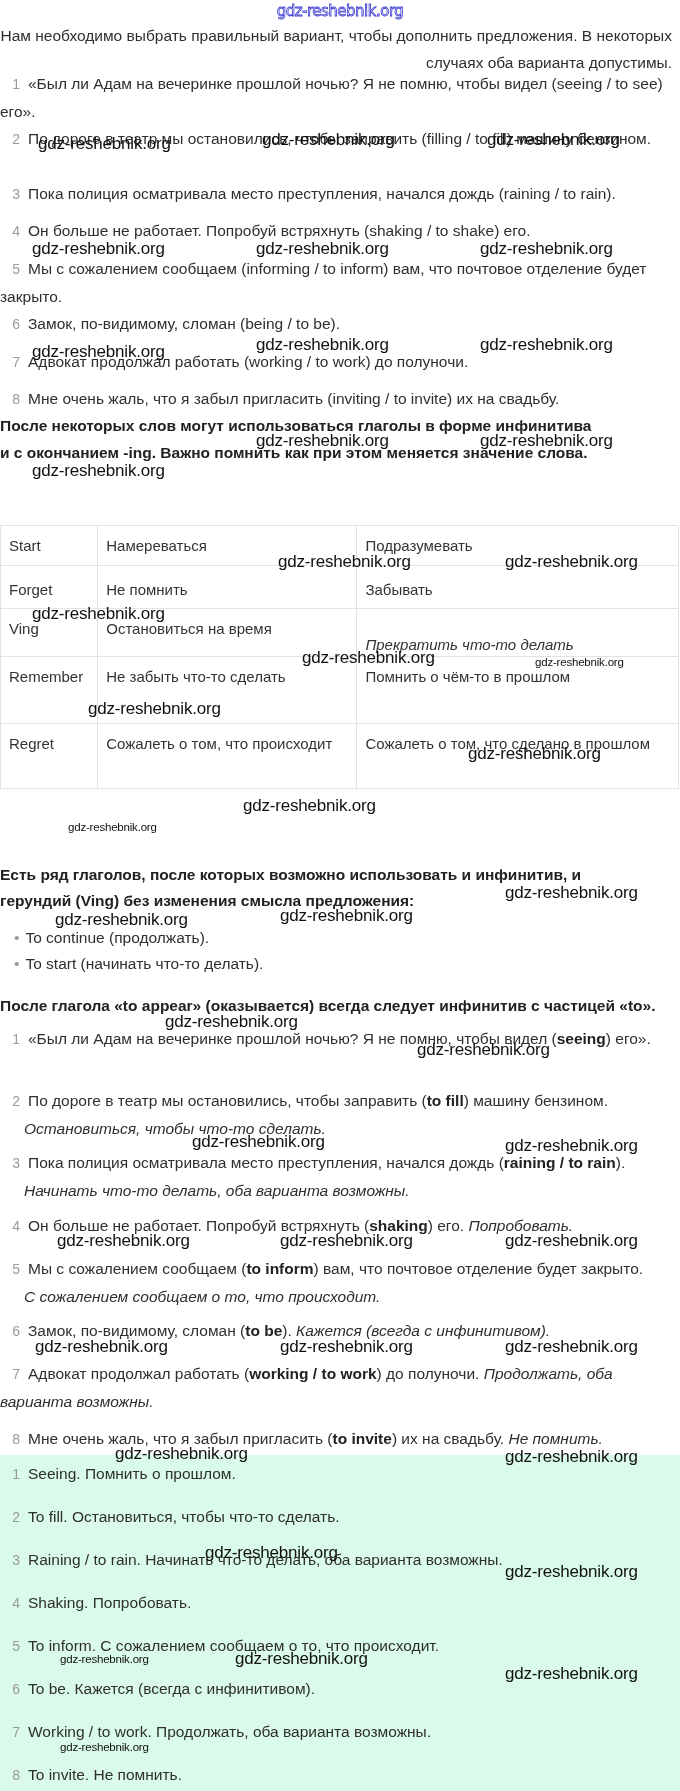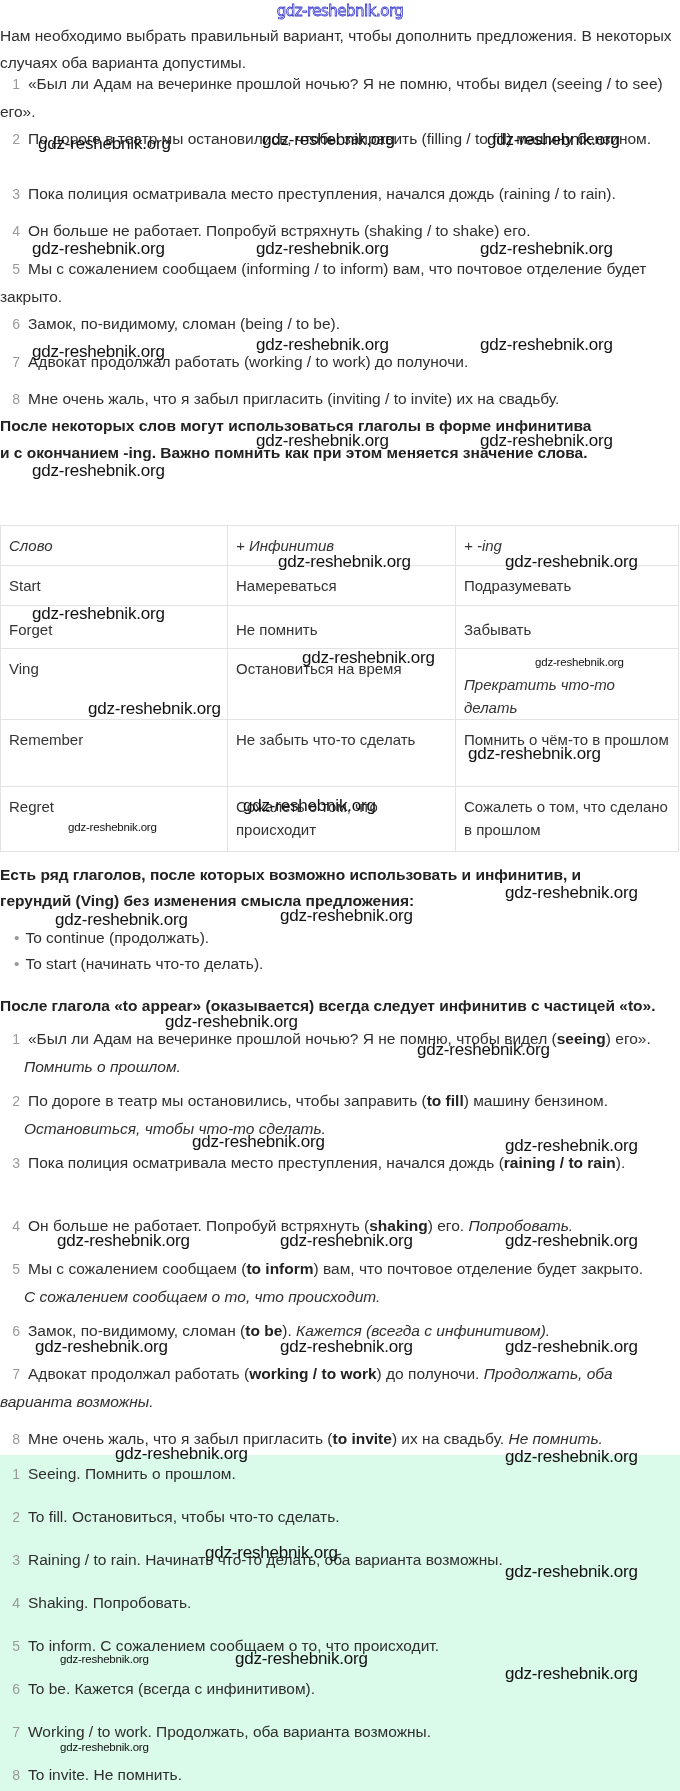--- a/index.html
+++ b/index.html
@@ -36,40 +36,35 @@
   .bullet-item { left: 14px; line-height: 24px; font-size: 15.5px; color: #2f2f2f; }
   .bullet { color: #9a9a9a; padding-right: 6px; }
   .answers { left: 0; top: 1455px; width: 680px; height: 336px; background: #dafaea; }
   b { color: #222222; }
 </style>
 </head>
 <body>
 
 <div class="abs site-mark">gdz-reshebnik.org</div>
 
-<div class="abs para" style="top:22px;">Нам необходимо выбрать правильный вариант, чтобы дополнить предложения. В некоторых случаях оба варианта допустимы.</div>
+<div class="abs para" style="top:22px;text-align:right;">Нам необходимо выбрать правильный вариант, чтобы дополнить предложения. В некоторых случаях оба варианта допустимы.</div>
 
 <div class="abs item" style="top:70px;"><span class="num">1</span><span>«Был ли Адам на вечеринке прошлой ночью? Я не помню, чтобы видел (seeing / to see) его».</span></div>
 <div class="abs item" style="top:125px;"><span class="num">2</span><span>По дороге в театр мы остановились, чтобы заправить (filling / to fill) машину бензином.</span></div>
 <div class="abs item" style="top:180px;"><span class="num">3</span><span>Пока полиция осматривала место преступления, начался дождь (raining / to rain).</span></div>
 <div class="abs item" style="top:217px;"><span class="num">4</span><span>Он больше не работает. Попробуй встряхнуть (shaking / to shake) его.</span></div>
 <div class="abs item" style="top:255px;"><span class="num">5</span><span>Мы с сожалением сообщаем (informing / to inform) вам, что почтовое отделение будет закрыто.</span></div>
 <div class="abs item" style="top:310px;"><span class="num">6</span><span>Замок, по-видимому, сломан (being / to be).</span></div>
 <div class="abs item" style="top:348px;"><span class="num">7</span><span>Адвокат продолжал работать (working / to work) до полуночи.</span></div>
 <div class="abs item" style="top:385px;"><span class="num">8</span><span>Мне очень жаль, что я забыл пригласить (inviting / to invite) их на свадьбу.</span></div>
 
 <div class="abs para bold" style="top:412px; width:600px;">После некоторых слов могут использоваться глаголы в форме инфинитива и с окончанием -ing. Важно помнить как при этом меняется значение слова.</div>
 
 <table class="rules">
   <tbody>
-      <tr style="height:40px;">
-    <td class="c1 it" style="padding-top:8px;">Слово</td>
-    <td class="c2 it" style="padding-top:8px;">+ Инфинитив</td>
-    <td class="it" style="padding-top:8px;">+ -ing</td>
-  </tr>
   <tr style="height:40px;">
     <td style="padding-top:8px;">Start</td>
     <td style="padding-top:8px;">Намереваться</td>
     <td style="padding-top:8px;">Подразумевать</td>
   </tr>
   <tr style="height:43px;">
     <td style="padding-top:12px;">Forget</td>
     <td style="padding-top:12px;">Не помнить</td>
     <td style="padding-top:12px;">Забывать</td>
   </tr>
@@ -91,23 +86,23 @@
 </tbody>
   </table>
 
 <div class="abs para bold" style="top:862px; width:650px; line-height:26px;">Есть ряд глаголов, после которых возможно использовать и инфинитив, и герундий (Ving) без изменения смысла предложения:</div>
 
 <div class="abs bullet-item" style="top:926px;"><span class="bullet">•</span><span>To continue (продолжать).</span></div>
 <div class="abs bullet-item" style="top:952px;"><span class="bullet">•</span><span>To start (начинать что-то делать).</span></div>
 
 <div class="abs para bold" style="top:992px;">После глагола «to appear» (оказывается) всегда следует инфинитив с частицей «to».</div>
 
-<div class="abs item" style="top:1025px;"><span class="num">1</span><span>«Был ли Адам на вечеринке прошлой ночью? Я не помню, чтобы видел (</span><b>seeing</b><span>) его».</span><span class="cont it">Помнить о прошлом.</span></div>
+<div class="abs item" style="top:1025px;"><span class="num">1</span><span>«Был ли Адам на вечеринке прошлой ночью? Я не помню, чтобы видел (</span><b>seeing</b><span>) его».</span></div>
 <div class="abs item" style="top:1087px;"><span class="num">2</span><span>По дороге в театр мы остановились, чтобы заправить (</span><b>to fill</b><span>) машину бензином.</span><span class="cont it">Остановиться, чтобы что-то сделать.</span></div>
-<div class="abs item" style="top:1149px;"><span class="num">3</span><span>Пока полиция осматривала место преступления, начался дождь (</span><b>raining / to rain</b><span>).</span></div>
+<div class="abs item" style="top:1149px;"><span class="num">3</span><span>Пока полиция осматривала место преступления, начался дождь (</span><b>raining / to rain</b><span>).</span><span class="cont it">Начинать что-то делать, оба варианта возможны.</span></div>
 <div class="abs item" style="top:1212px;"><span class="num">4</span><span>Он больше не работает. Попробуй встряхнуть (</span><b>shaking</b><span>) его.</span> <span class="it">Попробовать.</span></div>
 <div class="abs item" style="top:1255px;"><span class="num">5</span><span>Мы с сожалением сообщаем (</span><b>to inform</b><span>) вам, что почтовое отделение будет закрыто.</span><span class="cont it">С сожалением сообщаем о то, что происходит.</span></div>
 <div class="abs item" style="top:1317px;"><span class="num">6</span><span>Замок, по-видимому, сломан (</span><b>to be</b><span>).</span> <span class="it">Кажется (всегда с инфинитивом).</span></div>
 <div class="abs item" style="top:1360px;"><span class="num">7</span><span>Адвокат продолжал работать (</span><b>working / to work</b><span>) до полуночи.</span> <span class="it">Продолжать, оба варианта возможны.</span></div>
 <div class="abs item" style="top:1425px;"><span class="num">8</span><span>Мне очень жаль, что я забыл пригласить (</span><b>to invite</b><span>) их на свадьбу.</span> <span class="it">Не помнить.</span></div>
 
 <div class="abs answers"></div>
 <div class="abs item" style="top:1460px;"><span class="num">1</span><span>Seeing. Помнить о прошлом.</span></div>
 <div class="abs item" style="top:1503px;"><span class="num">2</span><span>To fill. Остановиться, чтобы что-то сделать.</span></div>
 <div class="abs item" style="top:1546px;"><span class="num">3</span><span>Raining / to rain. Начинать что-то делать, оба варианта возможны.</span></div>

